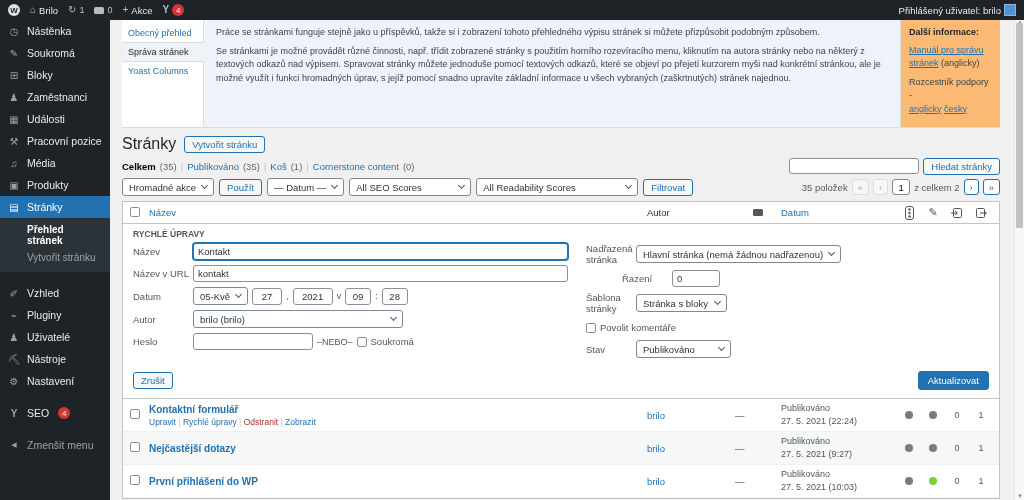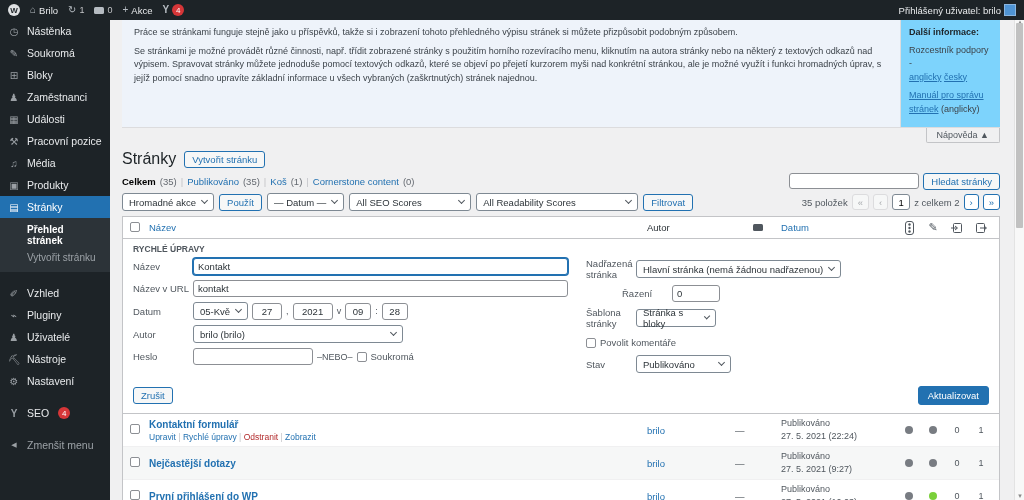--- a/index.html
+++ b/index.html
@@ -48,21 +48,21 @@
   
   .content { position:absolute; top:20px; left:110px; width:904px; height:480px; padding:0 14px 0 12px; }
 
   
   .help-panel { display:flex; background:#fff; border-bottom:1px solid #dcdcde; min-height:74px; }
   .help-tabs { width:82px; background:#fff; border-right:1px solid #dcdcde; padding-top:4px; }
   .help-tab { font-size:9px; padding:4px 6px; color:#2271b1; cursor:pointer; }
   .help-tab.active { color:#1d2327; background:#eef3fa; border-top:1px solid #dcdcde; border-bottom:1px solid #dcdcde; margin-right:-1px; }
   .help-main { flex:1; background:#eef3fa; padding:6px 12px; }
   .help-main p { font-size:9px; line-height:1.5; color:#3c434a; margin-bottom:5px; }
-  .help-info { width:100px; background:#7dd3fc; border-left:1px solid #dcdcde; padding:6px 8px; font-size:9px; line-height:1.5; }
+  .help-info { width:100px; background:#fdba74; border-left:1px solid #dcdcde; padding:6px 8px; font-size:9px; line-height:1.5; }
   .help-info .hi-title { font-weight:bold; color:#1d2327; margin-bottom:4px; }
   .help-info a { color:#2271b1; text-decoration:underline; cursor:pointer; }
   .help-info .hi-block { margin-bottom:5px; }
   .help-toggle-row { display:flex; justify-content:flex-end; }
   .help-toggle { background:#f0f0f1; border:1px solid #c3c4c7; border-top:none; font-size:9px; color:#50575e;
                  padding:2px 10px; border-radius:0 0 2px 2px; cursor:pointer; }
 
   
   .title-row { display:flex; align-items:center; gap:8px; padding:7px 0 4px 0; }
   .page-title { font-size:16px; font-weight:400; color:#1d2327; }
@@ -251,34 +251,36 @@
 
   <div class="scrollbar">
     <span class="sb-arrow sb-up">▴</span>
     <div class="sb-thumb"></div>
     <span class="sb-arrow sb-down">▾</span>
   </div>
 
   <main class="content">
 
     <div class="help-panel">
+      <div class="help-tabs">
+        <div class="help-tab">Obecný přehled</div>
+        <div class="help-tab active">Správa stránek</div>
+        <div class="help-tab">Yoast Columns</div>
+      </div>
       <div class="help-main">
         <p>Práce se stránkami funguje stejně jako u příspěvků, takže si i zobrazení tohoto přehledného výpisu stránek si můžete přizpůsobit podobným způsobem.</p>
         <p>Se stránkami je možné provádět různé činnosti, např. třídit zobrazené stránky s použitím horního rozevíracího menu, kliknutím na autora stránky nebo na některý z textových odkazů nad výpisem. Spravovat stránky můžete jednoduše pomocí textových odkazů, které se objeví po přejetí kurzorem myši nad konkrétní stránkou, ale je možné využít i funkci hromadných úprav, s jejíž pomocí snadno upravíte základní informace u všech vybraných (zaškrtnutých) stránek najednou.</p>
       </div>
       <div class="help-info">
         <div class="hi-title">Další informace:</div>
+        <div class="hi-block"><a>Manuál pro správu stránek</a> <span>(anglicky)</span></div>
         <div class="hi-block"><span>Rozcestník podpory -</span><br>
           <a>anglicky</a> <a>česky</a>
         </div>
-        <div class="hi-block"><a>Manuál pro správu stránek</a> <span>(anglicky)</span></div>
-      </div>
-    </div>
-    <div class="help-toggle-row">
-      <span class="help-toggle">Nápověda ▲</span>
+      </div>
     </div>
 
     <div class="title-row">
       <h1 class="page-title">Stránky</h1>
       <span class="btn btn-secondary">Vytvořit stránku</span>
     </div>
 
     <div class="row-a">
       <div class="views">
         <span class="current">Celkem</span>
@@ -416,21 +418,21 @@
                   <span>Hlavní stránka (nemá žádnou nadřazenou)</span>
                   <i class="chev"></i>
                 </span>
             </div>
             <div class="qe-row qe-indent">
               <span class="qe-label-sm">Řazení</span>
               <input class="qe-input" style="width: 48px;" type="text" value="0">
             </div>
             <div class="qe-row">
               <span class="qe-label-sm">Šablona stránky</span>
-              <span class="select" style="width:80px;">
+              <span class="select" style="width:91px;">
                   <span>Stránka s bloky</span>
                   <i class="chev"></i>
                 </span>
             </div>
             <div class="qe-row" style="margin-top:8px;">
               <span class="qe-check">
                   <span class="cb"></span>
                   <span>Povolit komentáře</span>
                 </span>
             </div>

